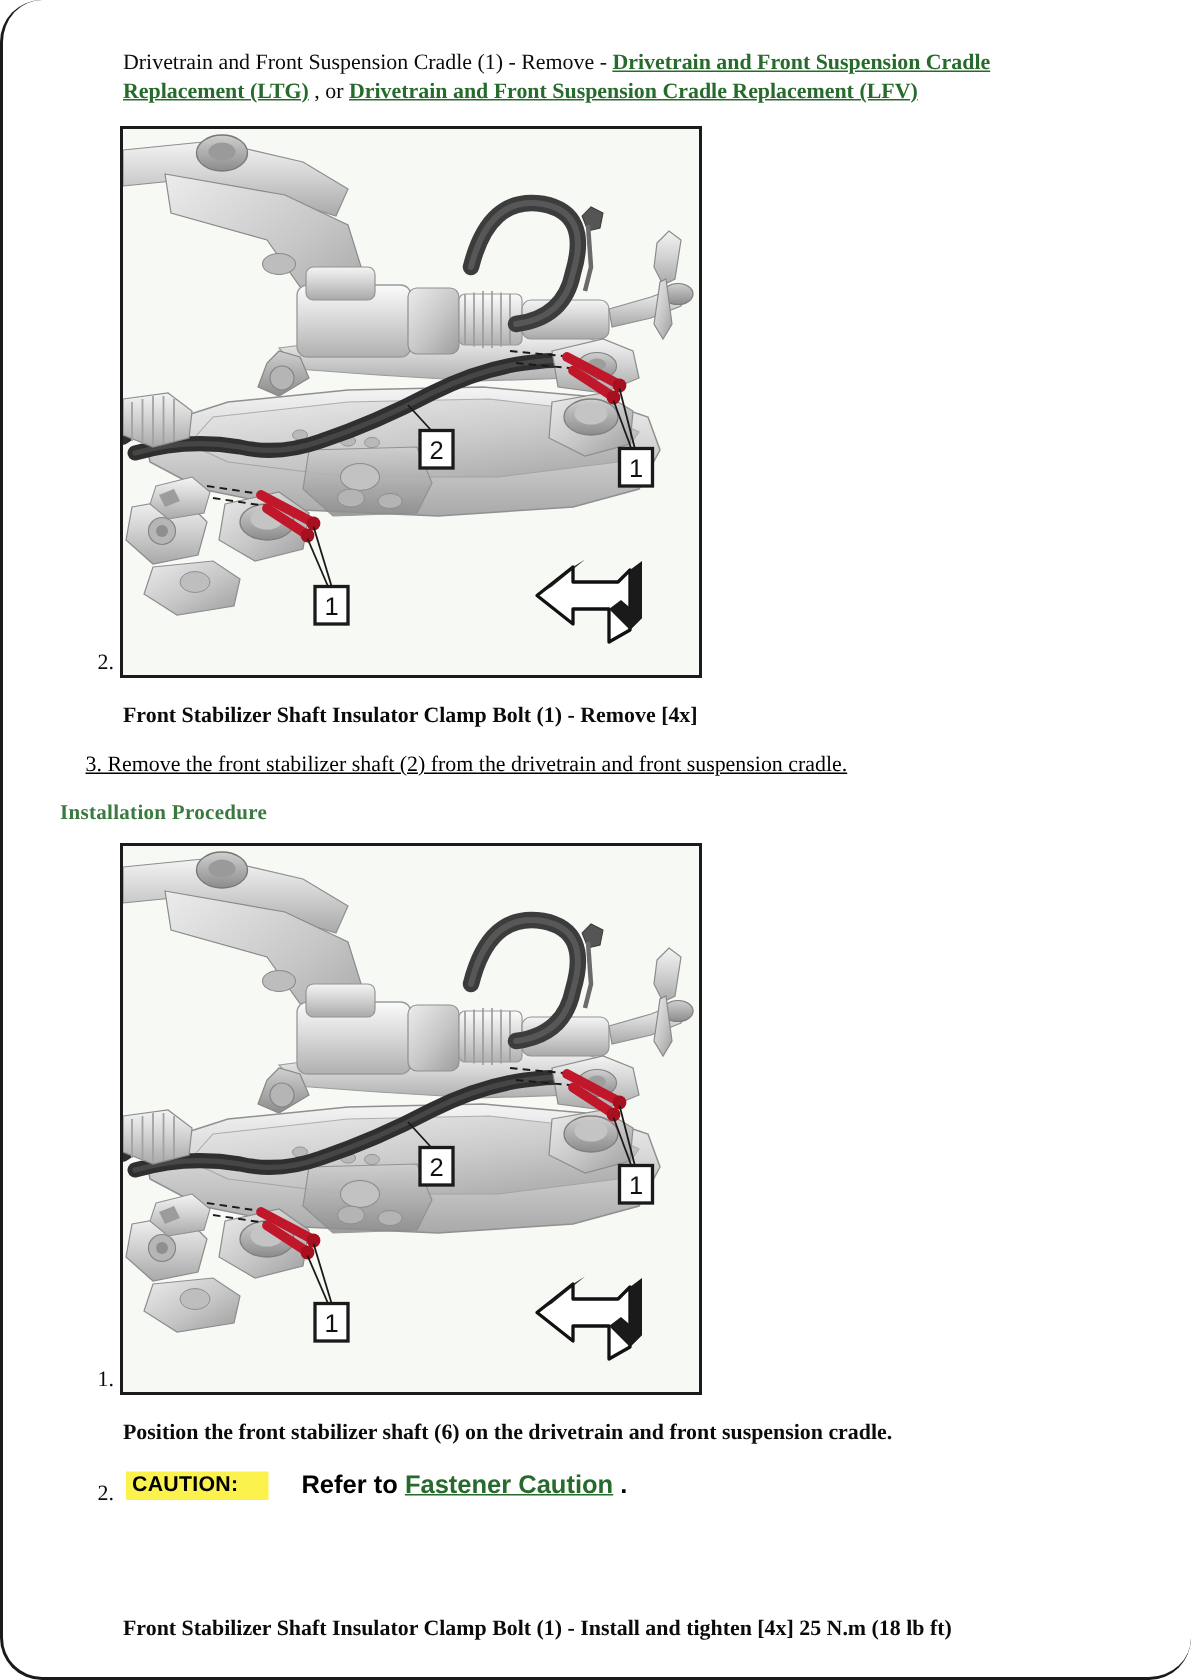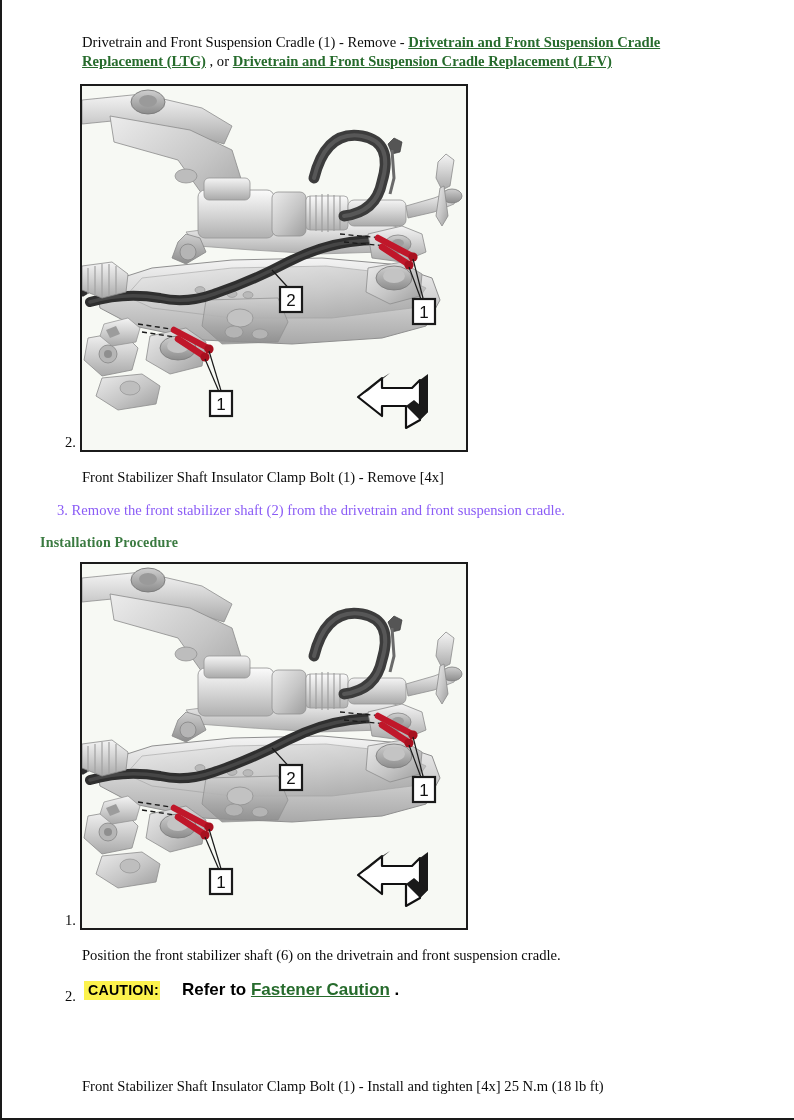--- a/index.html
+++ b/index.html
@@ -13,20 +13,21 @@
   }
   .page {
     position: relative;
     width: 794px;
     height: 1120px;
     background: #ffffff;
     box-sizing: border-box;
     border-left: 2px solid #1a1a1a;
     border-bottom: 2px solid #1a1a1a;
     overflow: hidden;
+    border-radius: 28px;
   }
   .content {
     position: absolute;
     left: 0;
     top: 0;
     width: 794px;
   }
 
   
   .para {
@@ -54,27 +55,29 @@
     text-align: right;
     width: 22px;
   }
 
   .caption {
     position: absolute;
     font-size: 14.6px;
     line-height: 19px;
     color: #0b0b0b;
     left: 80px;
+    font-weight: bold;
   }
 
   .step-line {
     position: absolute;
     font-size: 14.6px;
     line-height: 19px;
-    color: #8b5cf6;
+    color: #000000;
+    text-decoration: underline;
   }
 
   .section-head {
     position: absolute;
     left: 38px;
     font-size: 14px;
     font-weight: bold;
     color: #3a7a40;
     font-family: "Liberation Serif", "DejaVu Serif", serif;
     letter-spacing: 0.2px;
@@ -85,21 +88,21 @@
     left: 82px;
     display: flex;
     align-items: center;
     gap: 22px;
     font-family: "Liberation Sans", "DejaVu Sans", sans-serif;
   }
   .caution-tag {
     background: #fcf24d;
     font-weight: bold;
     font-size: 14.2px;
-    padding: 1px 1px 2px 4px;
+    padding: 1px 20px 2px 4px;
     color: #000;
     letter-spacing: 0.2px;
   }
   .caution-text {
     font-weight: bold;
     font-size: 17px;
     color: #000;
     white-space: nowrap;
   }
   .caution-text .link {

